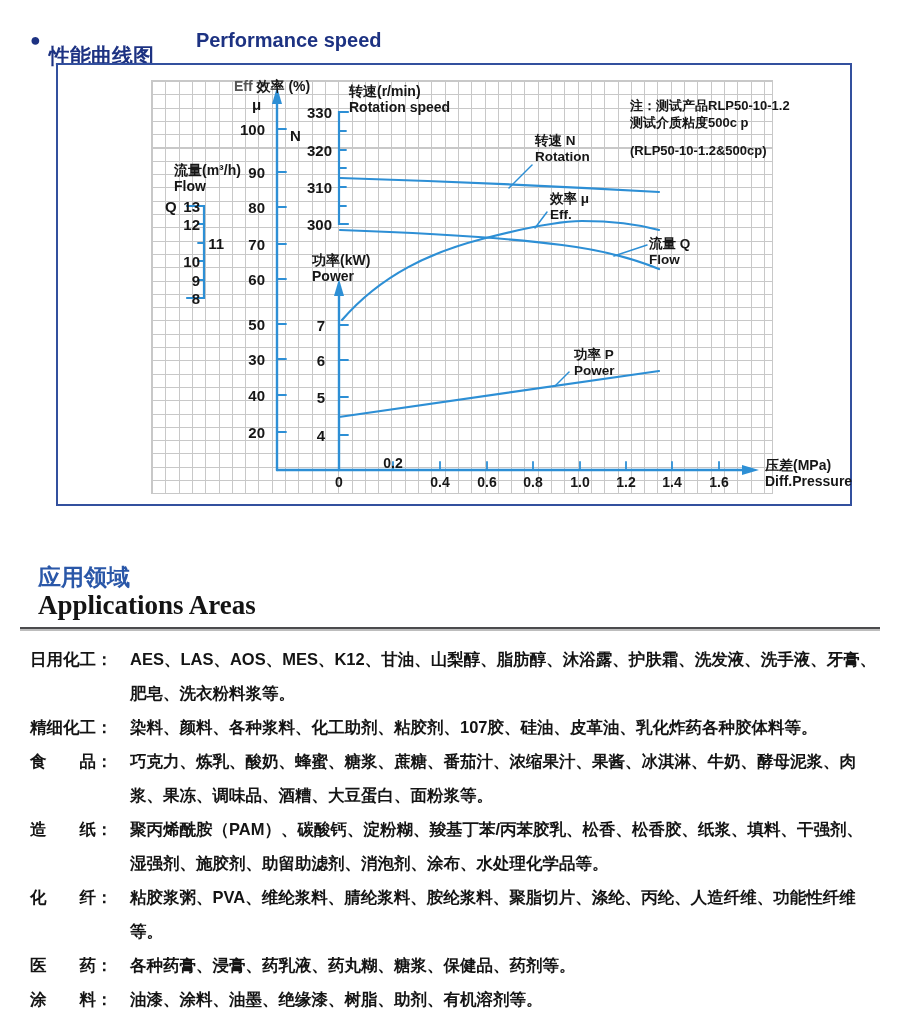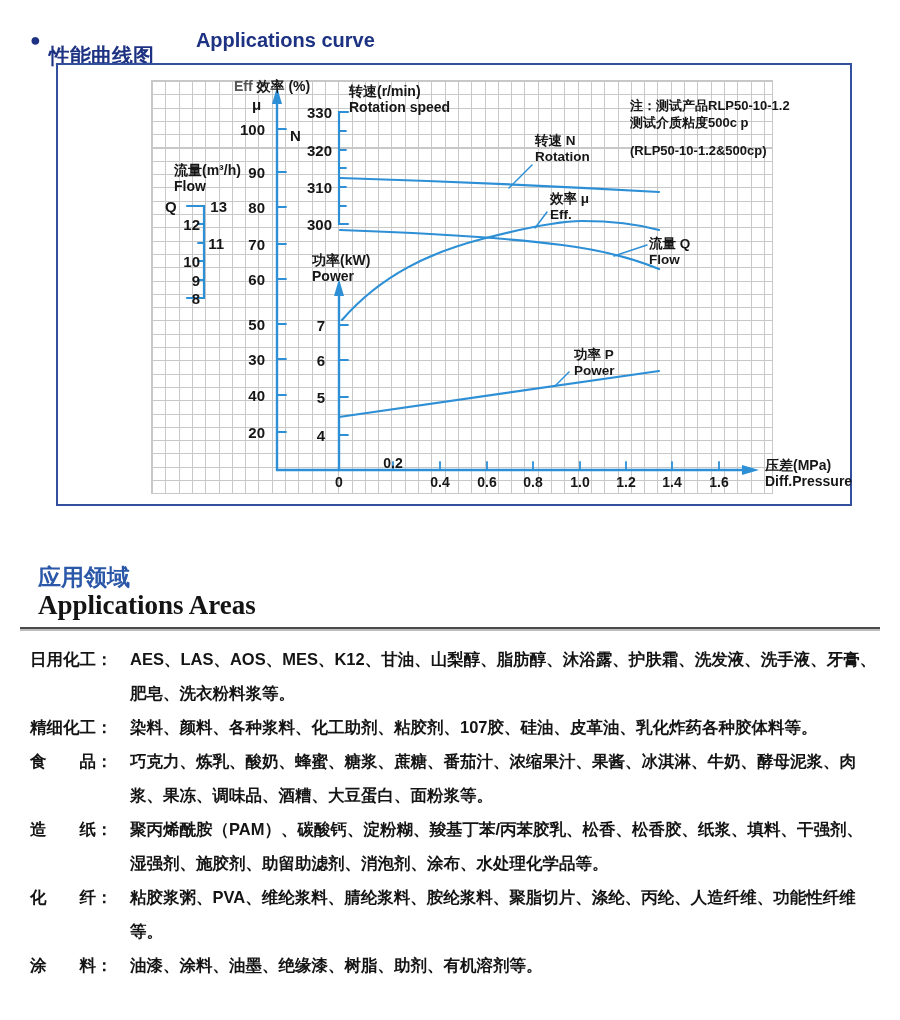--- a/index.html
+++ b/index.html
@@ -36,21 +36,21 @@
   .app-text{flex:1;font-weight:600;}
 </style>
 </head>
 <body>
 
 <div class="page">
 
   <div class="hdr">
     <span class="bullet">●</span>
     <span class="t-zh">性能曲线图</span>
-    <span class="t-en">Applications curve</span>
+    <span class="t-en">Performance speed</span>
   </div>
 
   <div class="chart-box">
     <div class="grid"></div>
 
     <svg class="csvg" viewBox="0 0 796 443">
       <g stroke="#2d8fd5" fill="none" stroke-linecap="round">
 
         <line x1="219" y1="36" x2="219" y2="405" stroke-width="2.4"></line>
         <g stroke-width="1.8">
@@ -162,21 +162,21 @@
     </div>
 
     <div class="tickcol">
       <span style="left:239px;top:39px;width:35px;">330</span>
       <span style="left:239px;top:77px;width:35px;">320</span>
       <span style="left:239px;top:114px;width:35px;">310</span>
       <span style="left:239px;top:151px;width:35px;">300</span>
     </div>
 
     <div class="tickcol">
-      <span style="left:119px;top:133px;width:23px;margin-left:27px;">13</span>
+      <span style="left:119px;top:133px;width:23px;">13</span>
       <span style="left:119px;top:151px;width:23px;">12</span>
       <span style="left:119px;top:170px;width:23px;margin-left:24px;">11</span>
       <span style="left:119px;top:188px;width:23px;">10</span>
       <span style="left:119px;top:207px;width:23px;">9</span>
       <span style="left:119px;top:225px;width:23px;">8</span>
     </div>
 
     <div class="tickcol">
       <span style="left:247px;top:252px;width:20px;">7</span>
       <span style="left:247px;top:287px;width:20px;">6</span>
@@ -239,18 +239,22 @@
     </div>
     <div class="app-row">
       <span class="app-label">造　　纸：</span>
       <span class="app-text">聚丙烯酰胺（PAM）、碳酸钙、淀粉糊、羧基丁苯/丙苯胶乳、松香、松香胶、纸浆、填料、干强剂、湿强剂、施胶剂、助留助滤剂、消泡剂、涂布、水处理化学品等。</span>
     </div>
     <div class="app-row">
       <span class="app-label">化　　纤：</span>
       <span class="app-text">粘胶浆粥、PVA、维纶浆料、腈纶浆料、胺纶浆料、聚脂切片、涤纶、丙纶、人造纤维、功能性纤维等。</span>
     </div>
     <div class="app-row">
+      <span class="app-label">医　　药：</span>
+      <span class="app-text">各种药膏、浸膏、药乳液、药丸糊、糖浆、保健品、药剂等。</span>
+    </div>
+    <div class="app-row">
       <span class="app-label">涂　　料：</span>
       <span class="app-text">油漆、涂料、油墨、绝缘漆、树脂、助剂、有机溶剂等。</span>
     </div>
   </div>
 
 </div>
 
 </body></html>

